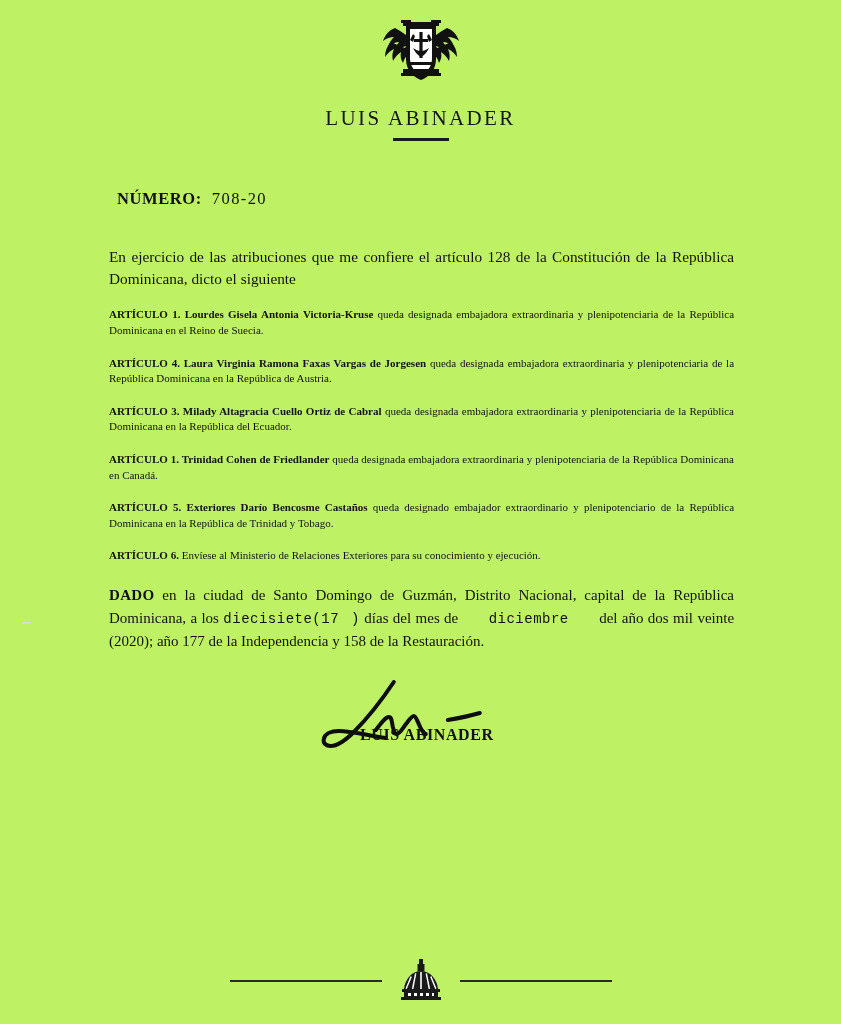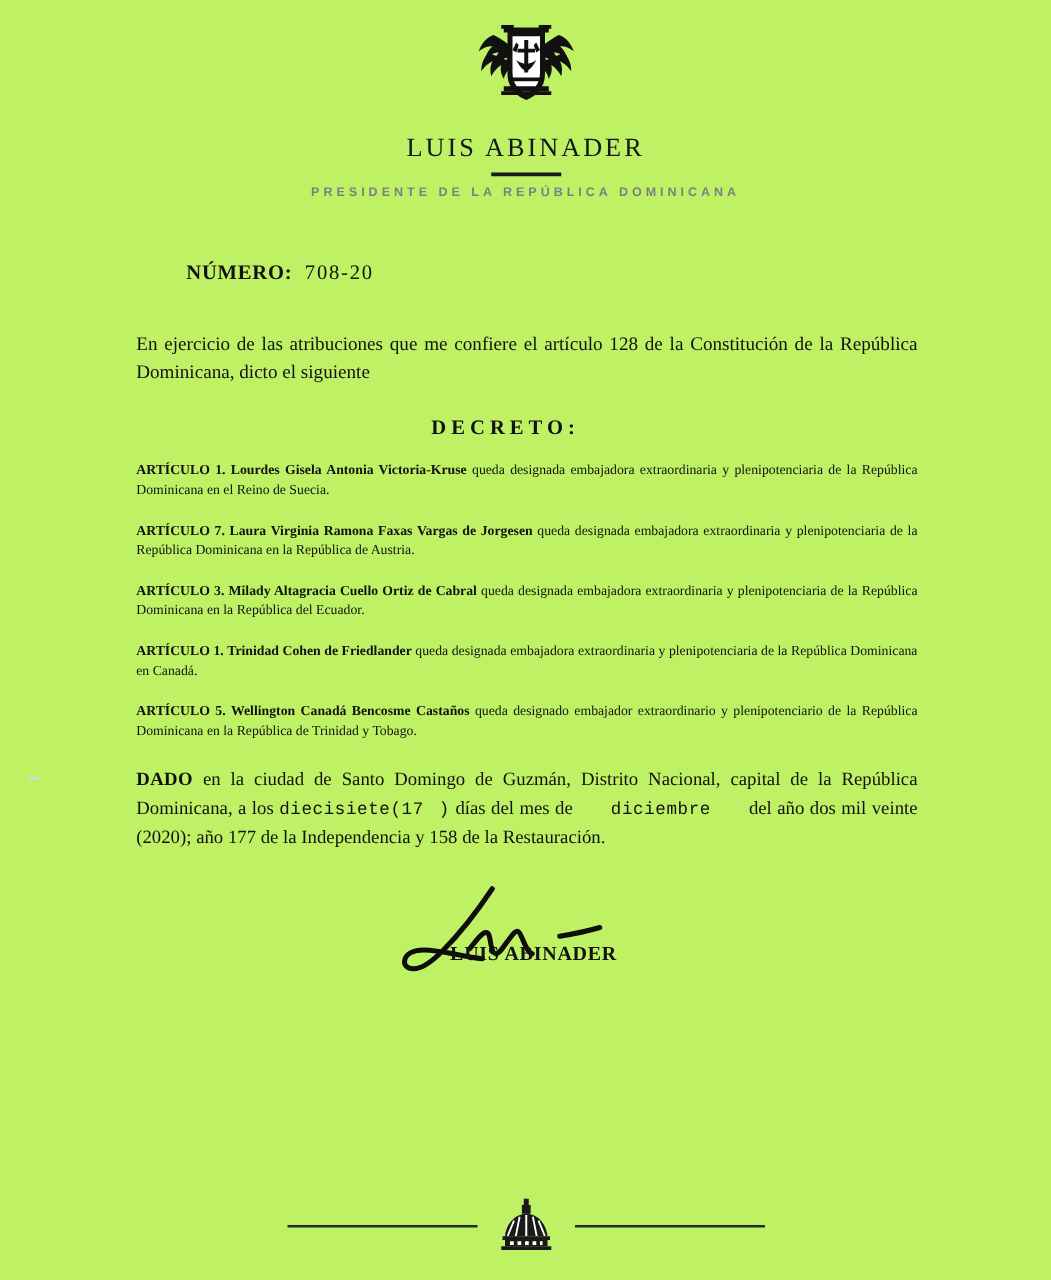--- a/index.html
+++ b/index.html
@@ -62,21 +62,20 @@
     margin: 0 auto;
     width: 625px;
     padding-left: 2px;
   }
   .numero {
     margin-top: 48px;
     font-size: 16.5px;
     font-weight: 700;
     letter-spacing: 0.6px;
     padding-left: 8px;
-    margin-left: 32px;
   }
   .numero .num-value {
     font-weight: 500;
     letter-spacing: 1.4px;
     padding-left: 10px;
   }
 
   .preamble {
     margin-top: 37px;
     font-size: 15.3px;
@@ -220,63 +219,65 @@
 
           <path d="M34 50h28v3H34z"></path>
           <path d="M30 57h36v4H30z"></path>
           <path d="M28 61h40v3H28z"></path>
         </g>
       </svg>
     </span>
 
     <div class="pres-name">LUIS ABINADER</div>
     <div class="pres-rule"></div>
-    <div class="pres-subtitle">PRESIDENTE DE LA REPÚBLICA DOMINICANA</div>
   </div>
 
   <div class="doc-body">
 
     <div class="numero">
       <span>NÚMERO:</span><span class="num-value">708-20</span>
     </div>
 
     <p class="preamble">En ejercicio de las atribuciones que me confiere el artículo 128 de la Constitución de la República Dominicana, dicto el siguiente</p>
 
-    <div class="decreto-heading">DECRETO:</div>
 
     <p class="article">
       <span class="art-label">ARTÍCULO 1.</span>
       <span class="art-person">Lourdes Gisela Antonia Victoria-Kruse</span>
       <span>queda designada embajadora extraordinaria y plenipotenciaria de la República Dominicana en el Reino de Suecia.</span>
     </p>
 
     <p class="article">
-      <span class="art-label">ARTÍCULO 7.</span>
+      <span class="art-label">ARTÍCULO 4.</span>
       <span class="art-person">Laura Virginia Ramona Faxas Vargas de Jorgesen</span>
       <span>queda designada embajadora extraordinaria y plenipotenciaria de la República Dominicana en la República de Austria.</span>
     </p>
 
     <p class="article">
       <span class="art-label">ARTÍCULO 3.</span>
       <span class="art-person">Milady Altagracia Cuello Ortiz de Cabral</span>
       <span>queda designada embajadora extraordinaria y plenipotenciaria de la República Dominicana en la República del Ecuador.</span>
     </p>
 
     <p class="article">
       <span class="art-label">ARTÍCULO 1.</span>
       <span class="art-person">Trinidad Cohen de Friedlander</span>
       <span>queda designada embajadora extraordinaria y plenipotenciaria de la República Dominicana en Canadá.</span>
     </p>
 
     <p class="article">
       <span class="art-label">ARTÍCULO 5.</span>
-      <span class="art-person">Wellington Canadá Bencosme Castaños</span>
+      <span class="art-person">Exteriores Darío Bencosme Castaños</span>
       <span>queda designado embajador extraordinario y plenipotenciario de la República Dominicana en la República de Trinidad y Tobago.</span>
     </p>
 
+    <p class="article article--plain">
+      <span class="art-label">ARTÍCULO 6.</span>
+      <span>Envíese al Ministerio de Relaciones Exteriores para su conocimiento y ejecución.</span>
+    </p>
 
     <p class="dado">
       <span class="dado-label">DADO</span>
       <span>en la ciudad de Santo Domingo de Guzmán, Distrito Nacional, capital de la República Dominicana, a los</span>
       <span class="typed">diecisiete</span><span class="typed">(</span><span class="typed">17</span><span class="typed-gap-sm"></span><span class="typed">)</span>
       <span>días del mes de</span>
       <span class="typed-gap"></span><span class="typed">diciembre</span><span class="typed-gap"></span>
       <span>del año dos mil veinte (2020); año 177 de la Independencia y 158 de la Restauración.</span>
     </p>
 

